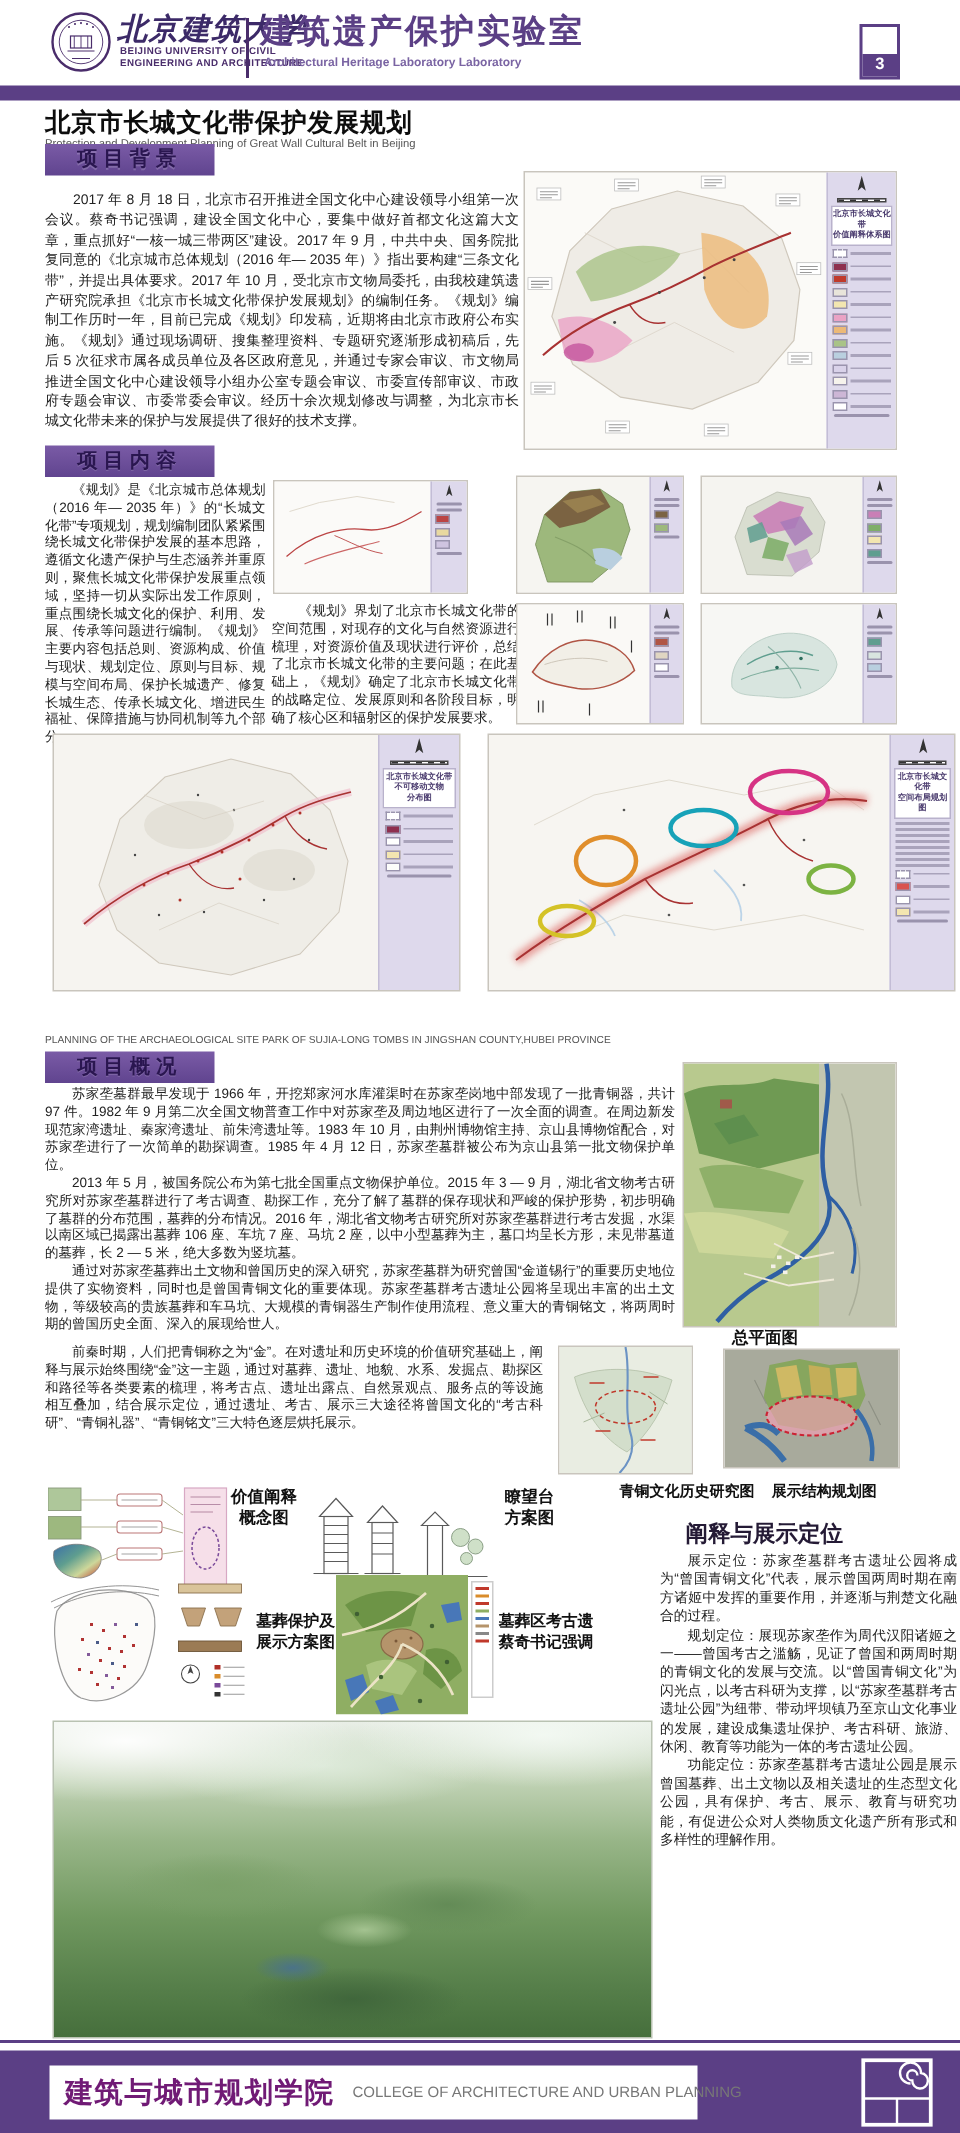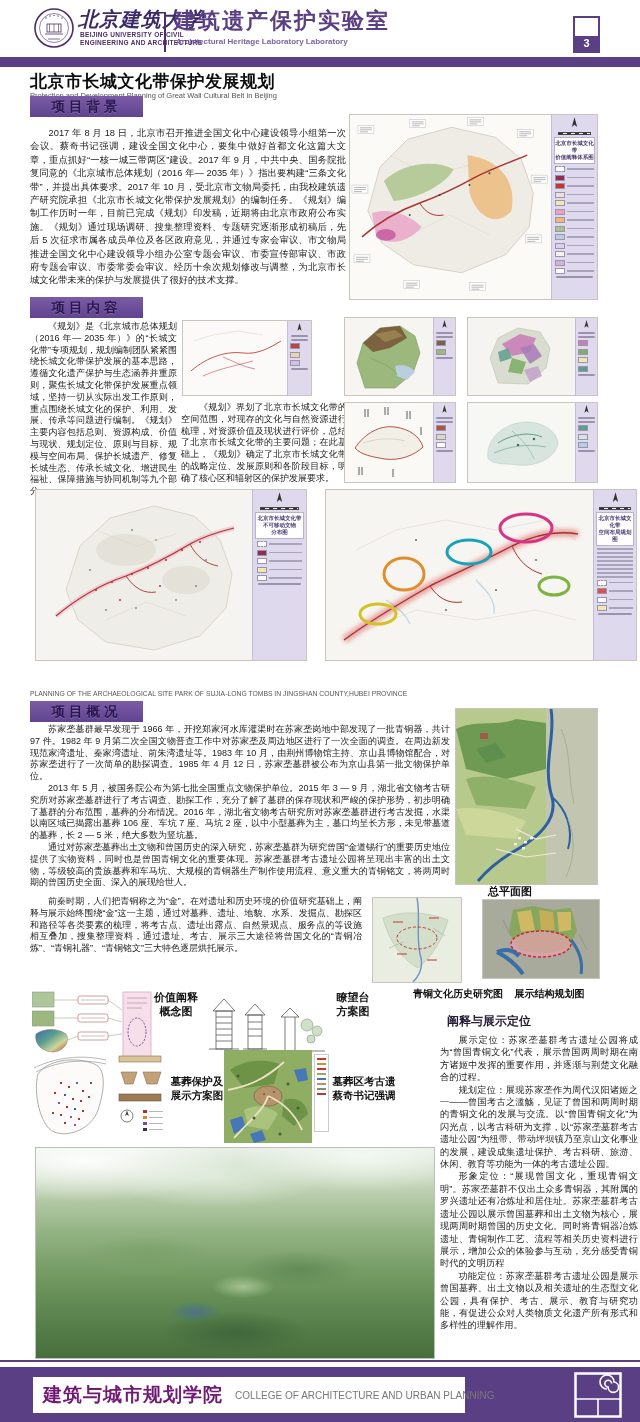--- a/index.html
+++ b/index.html
@@ -564,21 +564,21 @@
     </svg>
   </div>
   <div class="cap" style="left:488px;top:884px;width:118px;font-size:11px;">总平面图</div>
 
   <div class="body-txt small-txt" style="left:30px;top:724px;width:420px;">
     <p>苏家垄墓群最早发现于 1966 年，开挖郑家河水库灌渠时在苏家垄岗地中部发现了一批青铜器，共计 97 件。1982 年 9 月第二次全国文物普查工作中对苏家垄及周边地区进行了一次全面的调查。在周边新发现范家湾遗址、秦家湾遗址、前朱湾遗址等。1983 年 10 月，由荆州博物馆主持、京山县博物馆配合，对苏家垄进行了一次简单的勘探调查。1985 年 4 月 12 日，苏家垄墓群被公布为京山县第一批文物保护单位。</p>
     <p>2013 年 5 月，被国务院公布为第七批全国重点文物保护单位。2015 年 3 — 9 月，湖北省文物考古研究所对苏家垄墓群进行了考古调查、勘探工作，充分了解了墓群的保存现状和严峻的保护形势，初步明确了墓群的分布范围，墓葬的分布情况。2016 年，湖北省文物考古研究所对苏家垄墓群进行考古发掘，水渠以南区域已揭露出墓葬 106 座、车坑 7 座、马坑 2 座，以中小型墓葬为主，墓口均呈长方形，未见带墓道的墓葬，长 2 — 5 米，绝大多数为竖坑墓。</p>
     <p>通过对苏家垄墓葬出土文物和曾国历史的深入研究，苏家垄墓群为研究曾国“金道锡行”的重要历史地位提供了实物资料，同时也是曾国青铜文化的重要体现。苏家垄墓群考古遗址公园将呈现出丰富的出土文物，等级较高的贵族墓葬和车马坑、大规模的青铜器生产制作使用流程、意义重大的青铜铭文，将两周时期的曾国历史全面、深入的展现给世人。</p>
   </div>
   <div class="body-txt small-txt" style="left:30px;top:896px;width:332px;">
-    <p>前秦时期，人们把青铜称之为“金”。在对遗址和历史环境的价值研究基础上，阐释与展示始终围绕“金”这一主题，通过对墓葬、遗址、地貌、水系、发掘点、勘探区和路径等各类要素的梳理，将考古点、遗址出露点、自然景观点、服务点的等设施相互叠加，搜集整理资料，通过遗址、考古、展示三大途径将曾国文化的“青铜冶炼”、“青铜礼器”、“青铜铭文”三大特色逐层烘托展示。</p>
+    <p>前秦时期，人们把青铜称之为“金”。在对遗址和历史环境的价值研究基础上，阐释与展示始终围绕“金”这一主题，通过对墓葬、遗址、地貌、水系、发掘点、勘探区和路径等各类要素的梳理，将考古点、遗址出露点、自然景观点、服务点的等设施相互叠加，结合展示定位，通过遗址、考古、展示三大途径将曾国文化的“考古科研”、“青铜礼器”、“青铜铭文”三大特色逐层烘托展示。</p>
   </div>
 
   <div class="mu" style="left:372px;top:897px;width:90px;height:86px;">
     <svg width="88" height="84" viewBox="0 0 88 84">
       <rect width="88" height="84" fill="#e9ede2"></rect>
       <path d="M10,20 C30,12 55,14 75,22 C70,40 60,58 45,70 C30,62 16,44 10,20 Z" fill="#d3decb" stroke="#b7c3ac" stroke-width=".6"></path>
       <path d="M44,0 C48,20 42,40 48,60 C50,70 46,78 40,84" stroke="#6b93c4" stroke-width="1.4" fill="none"></path>
       <ellipse cx="44" cy="40" rx="20" ry="11" fill="none" stroke="#c0392b" stroke-width="1" stroke-dasharray="3,2"></ellipse>
       <g stroke="#c0392b" stroke-width="1">
           <line x1="20" y1="24" x2="30" y2="24"></line>
@@ -675,25 +675,24 @@
       <circle cx="100" cy="30" r="6"></circle>
         <circle cx="110" cy="36" r="5"></circle>
         <circle cx="104" cy="44" r="4"></circle>
     </g>
   </svg>
   <div class="cap" style="left:330px;top:991px;width:46px;text-align:center;font-size:11px;line-height:14px;">
     <div>瞭望台</div>
     <div>方案图</div>
   </div>
 
-  <div class="cap" style="left:447px;top:1013px;font-size:12px;color:#241a35;">阐释与展示定位</div>
+  <div class="cap" style="left:457px;top:1013px;font-size:15px;color:#241a35;">阐释与展示定位</div>
   <div class="body-txt" style="left:440px;top:1034px;width:198px;font-size:9.2px;line-height:12.4px;">
     <p>展示定位：苏家垄墓群考古遗址公园将成为“曾国青铜文化”代表，展示曾国两周时期在南方诸姬中发挥的重要作用，并逐渐与荆楚文化融合的过程。</p>
     <p>规划定位：展现苏家垄作为周代汉阳诸姬之一——曾国考古之滥觞，见证了曾国和两周时期的青铜文化的发展与交流。以“曾国青铜文化”为闪光点，以考古科研为支撑，以“苏家垄墓群考古遗址公园”为纽带、带动坪坝镇乃至京山文化事业的发展，建设成集遗址保护、考古科研、旅游、休闲、教育等功能为一体的考古遗址公园。</p>
-    <p>形象定位：“展现曾国文化，重现青铜文明”。苏家垄墓群不仅出土众多青铜器，其附属的罗兴遗址还有冶炼址和居住址。苏家垄墓群考古遗址公园以展示曾国墓葬和出土文物为核心，展现两周时期曾国的历史文化。同时将青铜器冶炼遗址、青铜制作工艺、流程等相关历史资料进行展示，增加公众的体验参与互动，充分感受青铜时代的文明历程</p>
     <p>功能定位：苏家垄墓群考古遗址公园是展示曾国墓葬、出土文物以及相关遗址的生态型文化公园，具有保护、考古、展示、教育与研究功能，有促进公众对人类物质文化遗产所有形式和多样性的理解作用。</p>
   </div>
 
   <svg class="abs" style="left:30px;top:1052px" width="80" height="90" viewBox="0 0 80 90">
     <path d="M8,22 C18,6 52,4 68,14 C76,22 74,40 68,58 C62,76 40,86 24,80 C10,74 3,40 8,22 Z" fill="#fcfbf9" stroke="#999" stroke-width=".8"></path>
     <path d="M4,16 C24,6 50,2 76,8 M6,20 C26,10 50,6 76,12" stroke="#888" stroke-width=".6" fill="none"></path>
     <g>
       <rect x="30" y="30" width="2" height="2" fill="#b03232"></rect>
         <rect x="38" y="34" width="2" height="2" fill="#b03232"></rect>
       <rect x="46" y="30" width="2" height="2" fill="#835a9a"></rect>

